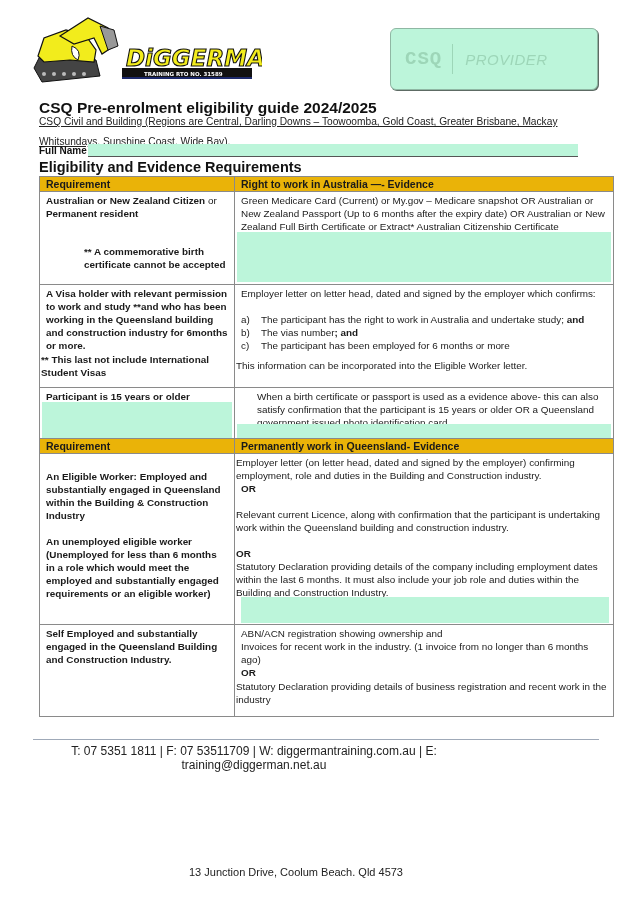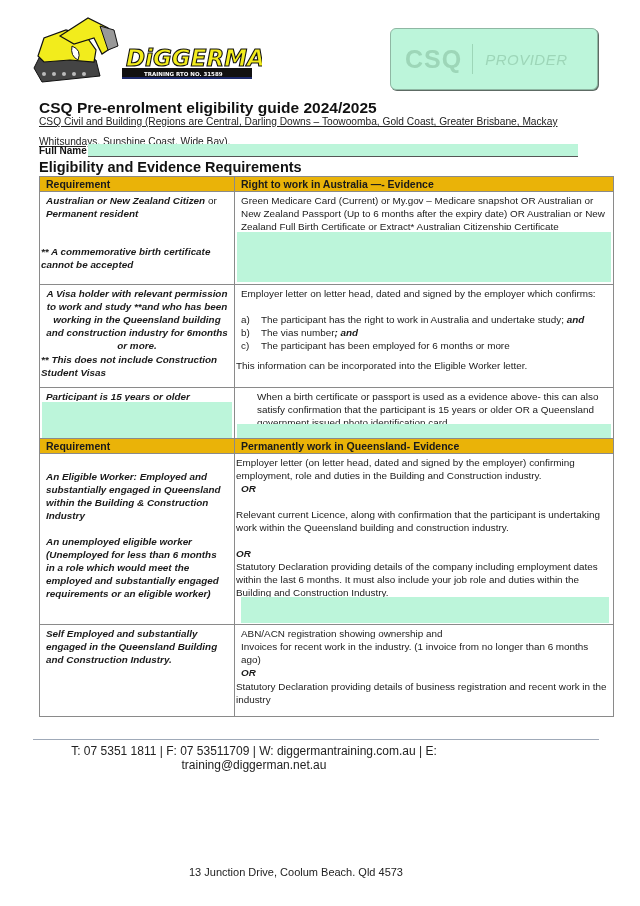--- a/index.html
+++ b/index.html
@@ -3,38 +3,38 @@
 <meta charset="utf-8">
 <style>
   * { box-sizing: border-box; margin: 0; padding: 0; }
   html, body { width: 640px; height: 906px; background: #ffffff; overflow: hidden; }
   body { font-family: "Liberation Sans", "DejaVu Sans", sans-serif; color: #1a1a1a; position: relative; }
 
   .logo { position: absolute; left: 30px; top: 16px; width: 232px; height: 70px; }
   .csq-badge { position: absolute; left: 390px; top: 28px; width: 208px; height: 62px;
     background: #bcf5da; border: 1px solid #8fb7a3; border-radius: 6px;
     box-shadow: 1px 1px 0 #5d6b64; display: flex; align-items: center; }
-  .csq-badge .csq-text { font-family: Liberation Sans, sans-serif; font-weight: bold; font-size: 25px;
+  .csq-badge .csq-text { font-family: Liberation Mono, monospace; font-weight: bold; font-size: 19px;
     color: #9dd6b8; margin-left: 14px; letter-spacing: 1px; }
   .csq-badge .csq-sep { width: 1px; height: 30px; background: #9dd6b8; margin: 0 12px 0 10px; }
   .csq-badge .csq-provider { font-style: italic; font-size: 15px; color: #9dd6b8; letter-spacing: 0.5px; }
 
   .title { position: absolute; left: 39px; top: 99px; font-size: 15.5px; font-weight: bold; color: #111; }
   .subtitle { position: absolute; left: 39px; top: 112px; width: 570px; font-size: 10.2px; line-height: 20px; color: #222; text-decoration: underline; }
   .fullname-row { position: absolute; left: 39px; top: 144px; display: flex; align-items: flex-end; }
   .fullname-label { font-size: 10px; font-weight: bold; color: #111; line-height: 12px; }
   .fullname-input { width: 490px; height: 13px; background: #bcf5da; border: none;
     border-bottom: 1px solid #555; margin-left: 1px; }
   .section-title { position: absolute; left: 39px; top: 159px; font-size: 14.5px; font-weight: bold; color: #111; }
 
   table.grid { position: absolute; left: 39px; width: 575px; border-collapse: collapse; table-layout: fixed; }
   table.grid td { border: 1px solid #8a8a8a; vertical-align: top; font-size: 9.9px; line-height: 13px; position: relative; }
   table.grid td.hdr { background: #eab308; font-weight: bold; font-size: 10.5px; padding: 1px 6px; height: 14px; line-height: 12px; }
   .col1 { width: 195px; }
-  .b { font-weight: bold; font-style: italic; }
+  .b { font-weight: bold; }
   .it { }
   .pad { padding: 1px 6px; }
   .padl { padding: 1px 1px; }
   .fill { position: absolute; background: #bcf5da; }
   .li { display: flex; }
   .li .m { width: 20px; flex: none; }
 
   .footer-line { position: absolute; left: 33px; top: 739px; width: 566px; height: 1px; background: #9fa9b8; }
   .footer-contact { position: absolute; left: 0; top: 744px; width: 508px; text-align: center; font-size: 12px; color: #222; }
   .footer-address { position: absolute; left: 0; top: 866px; width: 592px; text-align: center; font-size: 11px; color: #222; }
@@ -92,31 +92,31 @@
       <tr>
     <td class="hdr">Requirement</td>
     <td class="hdr">Right to work in Australia —- Evidence</td>
   </tr>
   <tr style="height:93px;">
     <td>
       <div class="pad" style="padding-top:2px;">
         <span class="b">Australian or New Zealand Citizen</span><span> or</span><br>
         <span class="b">Permanent resident</span>
       </div>
-      <div class="b" style="position:absolute; left:1px; top:53px; width:190px;">** A commemorative birth certificate cannot be accepted</div>
+      <div class="b" style="position:absolute; left:1px; top:53px; width:190px;padding-left:43px;">** A commemorative birth certificate cannot be accepted</div>
     </td>
     <td>
       <div class="pad" style="padding-top:2px; height:38px; overflow:hidden;">Green Medicare Card (Current) or My.gov – Medicare snapshot OR Australian or New Zealand Passport (Up to 6 months after the expiry date) OR Australian or New Zealand Full Birth Certificate or Extract* Australian Citizenship Certificate</div>
       <input class="fill" type="text" style="left: 2px; top: 40px; width: 374px; height: 50px; border: none;">
     </td>
   </tr>
   <tr style="height:103px;">
     <td>
-      <div class="b pad" style="padding-top:2px;text-align:center;">A Visa holder with relevant permission to work and study **and who has been working in the Queensland building and construction industry for 6months or more.</div>
-      <div class="b" style="padding-left:1px;">** This does not include Construction Student Visas</div>
+      <div class="b pad" style="padding-top:2px;">A Visa holder with relevant permission to work and study **and who has been working in the Queensland building and construction industry for 6months or more.</div>
+      <div class="b" style="padding-left:1px;">** This last not include International Student Visas</div>
     </td>
     <td>
       <div class="pad" style="padding-top:2px;">
         <div>Employer letter on letter head, dated and signed by the employer which confirms:</div>
         <div style="height:13px;"></div>
         <div class="li">
               <span class="m">a)</span>
               <span><span>The participant has the right to work in Australia and undertake study;</span><span class="b"> and</span></span>
             </div>
         <div class="li">

